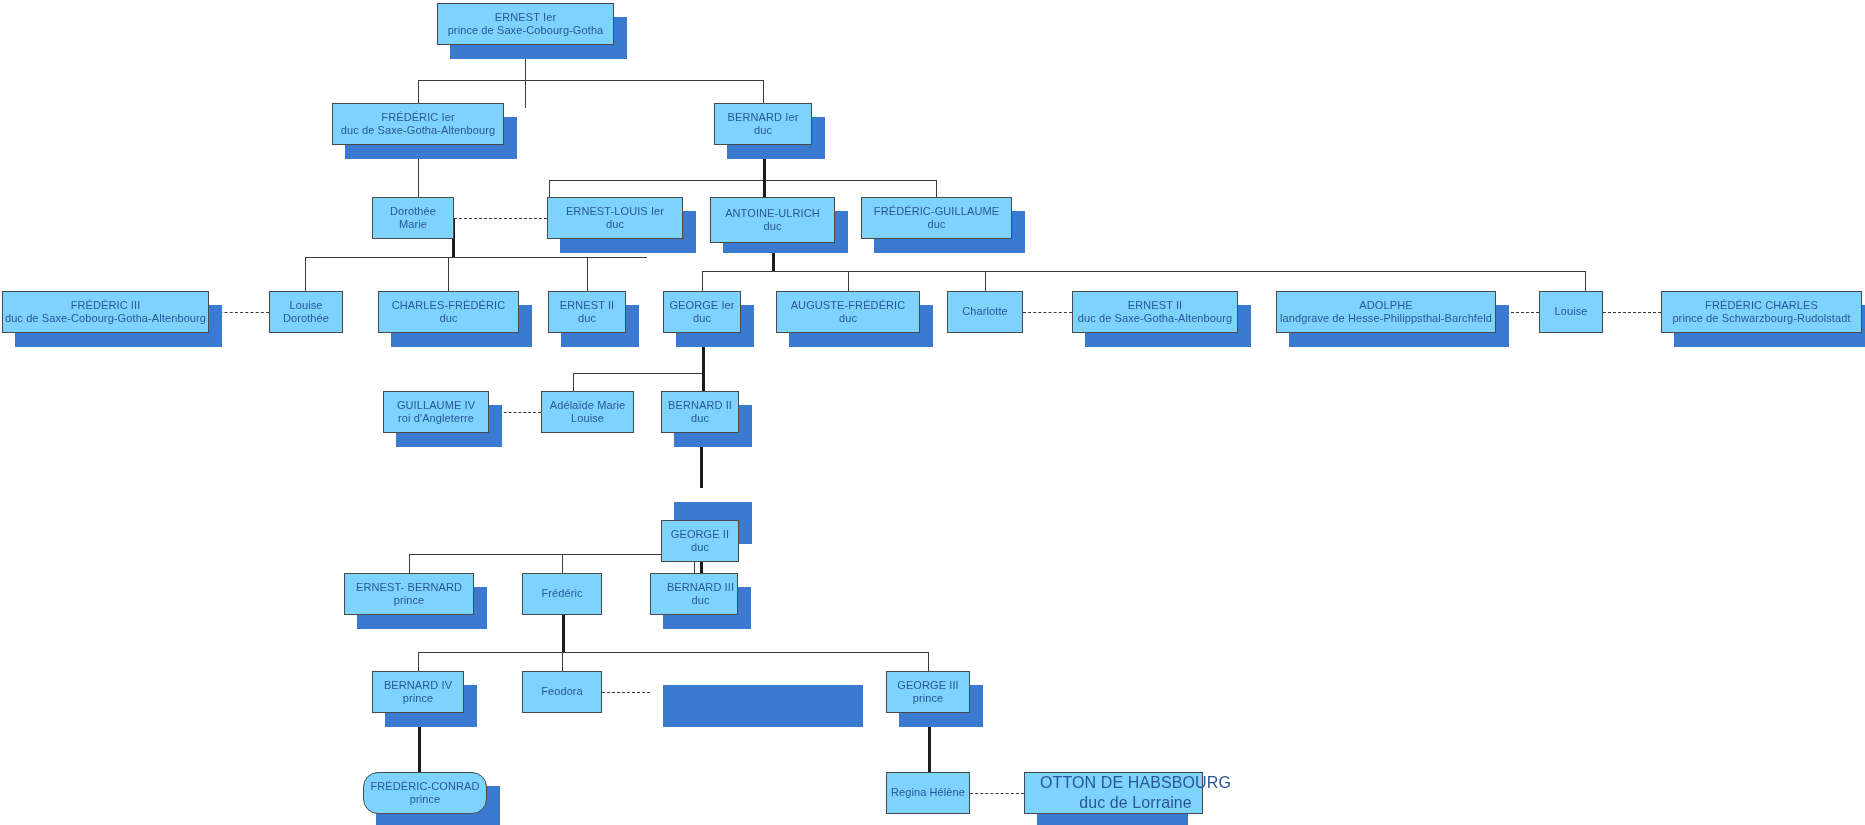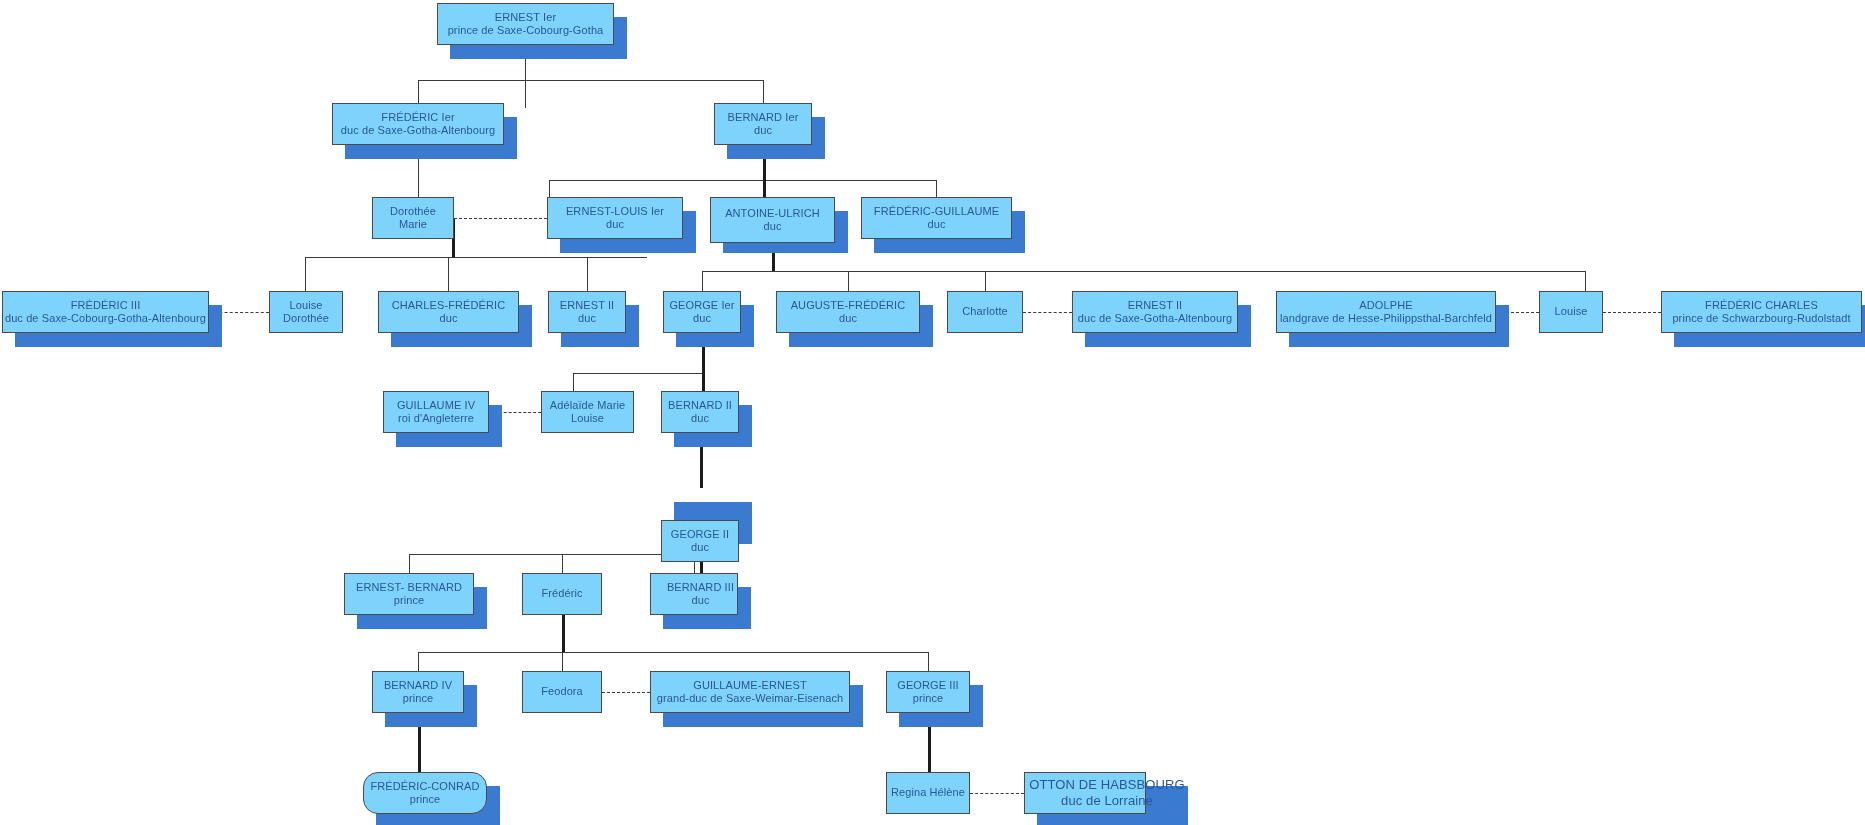--- a/index.html
+++ b/index.html
@@ -214,32 +214,28 @@
       <span class="l1">BERNARD III</span>
       <span class="l2">duc</span>
     </div>
     <div class="node" style="left: 372px; top: 671px; width: 92px; height: 42px; font-size: 11px;">
       <span class="l1">BERNARD IV</span>
       <span class="l2">prince</span>
     </div>
     <div class="node" style="left: 522px; top: 671px; width: 80px; height: 42px; font-size: 11px;">
       <span class="l1">Feodora</span>
     </div>
-    <div class="node" style="left: 650px; top: 671px; width: 200px; height: 42px; font-size: 11px;">
-      <span class="l1">GUILLAUME-ERNEST</span>
-      <span class="l2">grand-duc de Saxe-Weimar-Eisenach</span>
-    </div>
     <div class="node" style="left: 886px; top: 671px; width: 84px; height: 42px; font-size: 11px;">
       <span class="l1">GEORGE III</span>
       <span class="l2">prince</span>
     </div>
     <div class="node" style="left: 363px; top: 772px; width: 124px; height: 42px; font-size: 11px; border-radius: 15px;">
       <span class="l1">FRÉDÉRIC-CONRAD</span>
       <span class="l2">prince</span>
     </div>
     <div class="node" style="left: 886px; top: 772px; width: 84px; height: 42px; font-size: 11px;">
       <span class="l1">Regina Hélène</span>
     </div>
-    <div class="node" style="left: 1024px; top: 772px; width: 122px; height: 42px; font-size: 13px; padding-left: 47px;">
+    <div class="node" style="left: 1024px; top: 772px; width: 179px; height: 42px; font-size: 16px; padding-left: 47px;">
       <span class="l1">OTTON DE HABSBOURG</span>
       <span class="l2">duc de Lorraine</span>
     </div>
   </div>
 
 </body></html>

